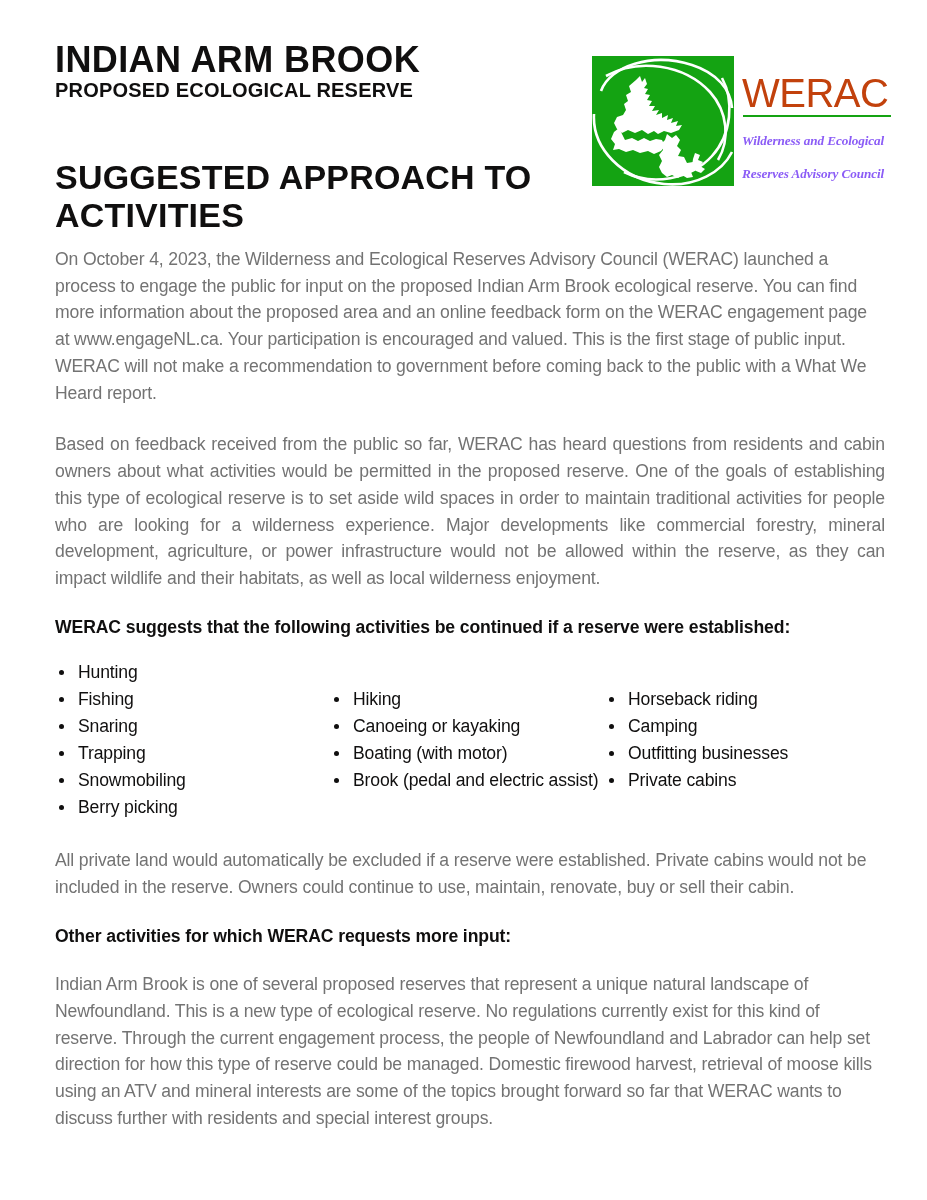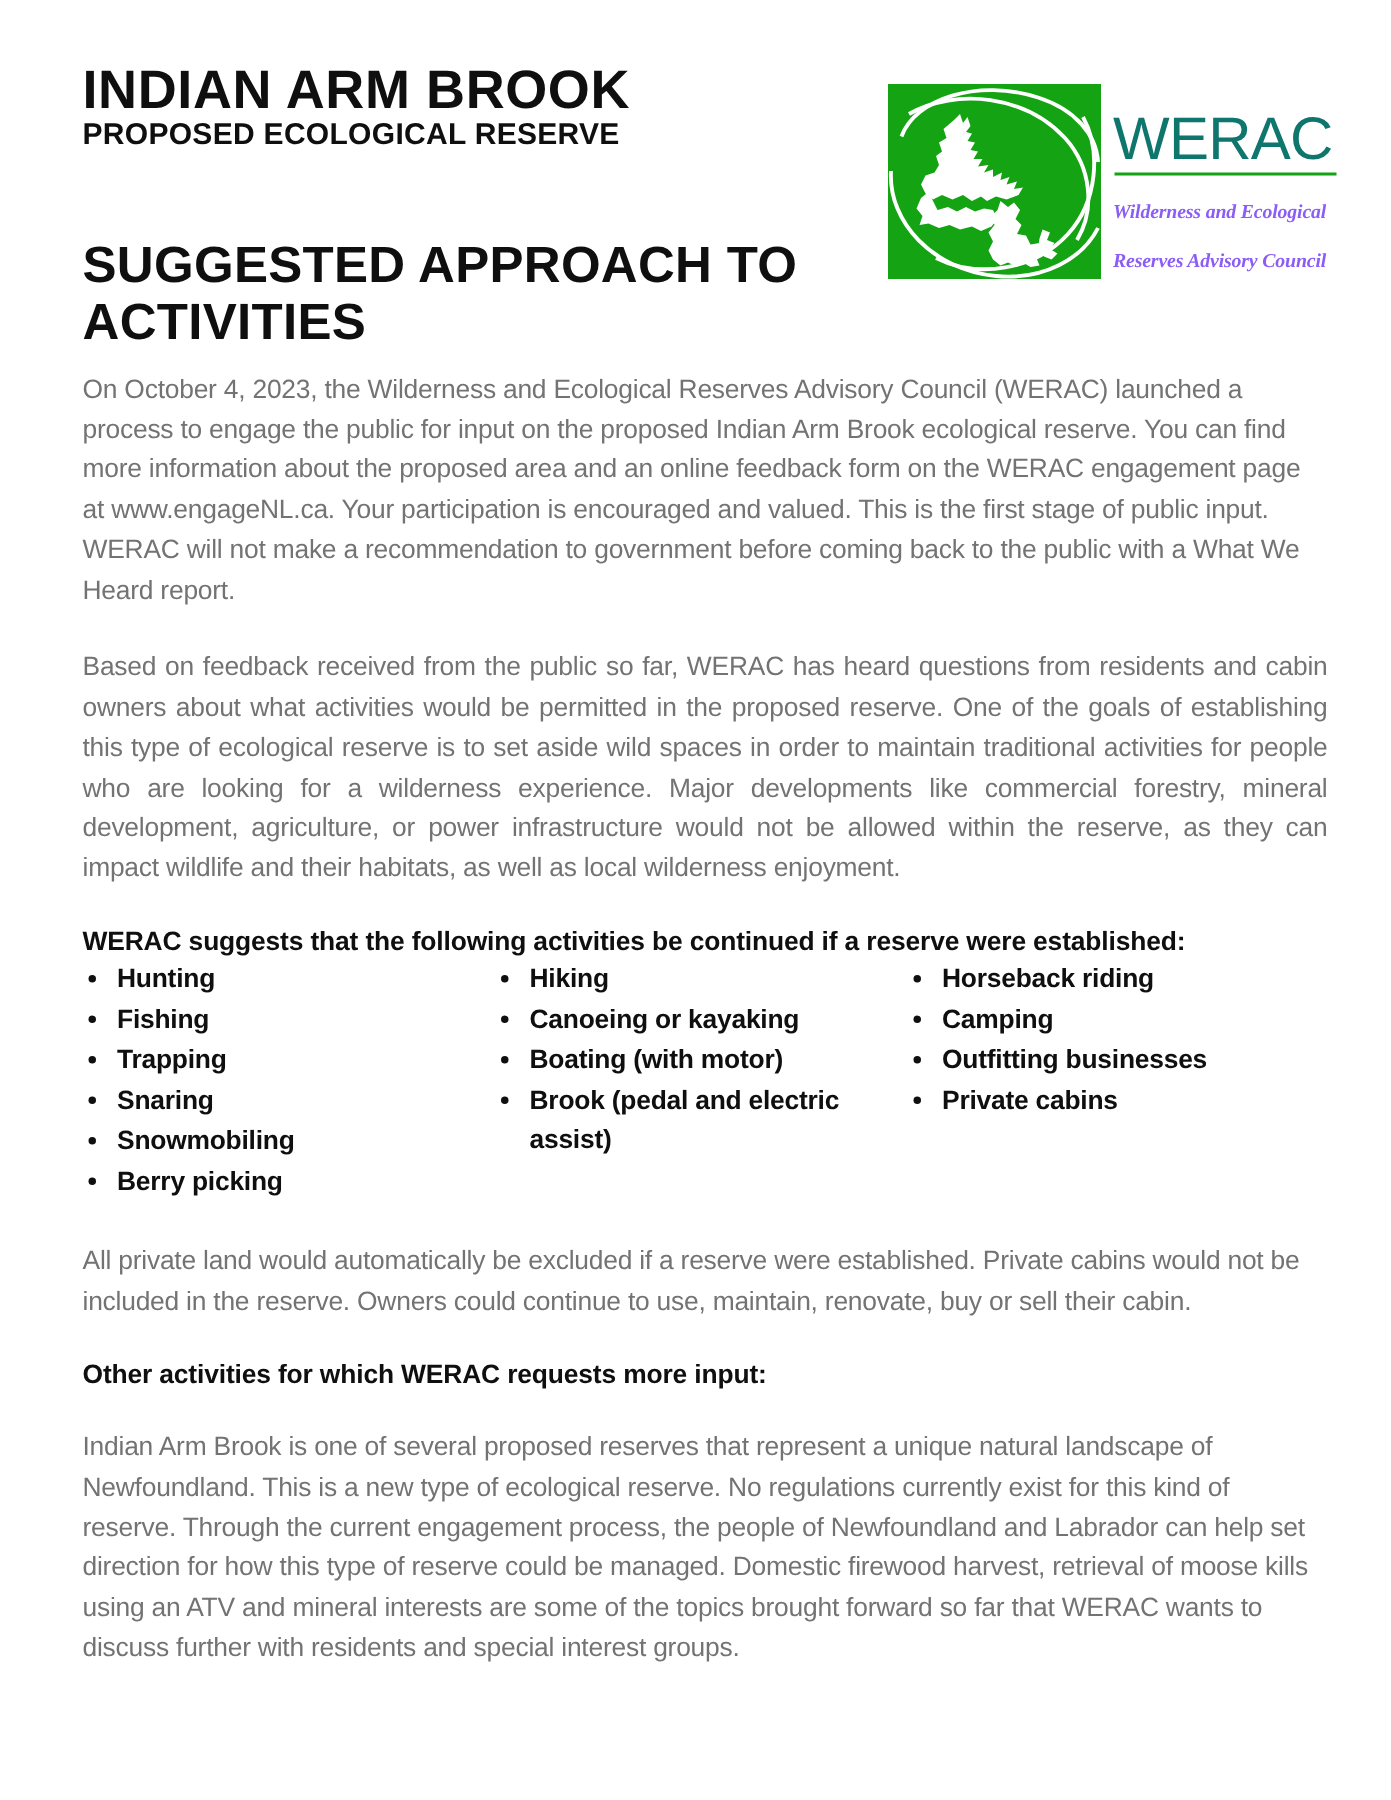--- a/index.html
+++ b/index.html
@@ -90,21 +90,21 @@
   .logo-text {
     margin-left: 8px;
     padding-top: 18px;
   }
 
   .logo-wordmark {
     font-size: 40px;
     font-weight: 400;
     letter-spacing: -0.5px;
     line-height: 0.95;
-    color: #0f766e;
+    color: #c2410c;
     font-family: "Liberation Sans", sans-serif;
   }
 
   .logo-rule {
     height: 2px;
     background: #14a312;
     width: 148px;
     margin: 3px 0 4px 1px;
   }
 
@@ -144,22 +144,22 @@
     font-size: 17.6px;
     font-weight: 700;
     line-height: 1.5;
     margin: 0;
     letter-spacing: -0.1px;
   }
 
   
   .bullet-columns {
     display: flex;
-    align-items: flex-start;
-    font-weight: bold;
+    align-items: center;
+    margin-top: 20px;
   }
 
   .bullet-col { flex: 0 0 auto; }
   .bullet-col.col1 { width: 275px; }
   .bullet-col.col2 { width: 275px; }
   .bullet-col.col3 { width: 280px; }
 
   ul.bullets {
     list-style: none;
     margin: 0;
@@ -248,22 +248,22 @@
 
     <div class="spacer-md"></div>
 
     <p class="bold-lead">WERAC suggests that the following activities be continued if a reserve were established:</p>
 
     <div class="bullet-columns">
       <div class="bullet-col col1">
         <ul class="bullets">
           <li>Hunting</li>
           <li>Fishing</li>
+          <li>Snaring</li>
           <li>Trapping</li>
-          <li>Snaring</li>
           <li>Snowmobiling</li>
           <li>Berry picking</li>
         </ul>
       </div>
       <div class="bullet-col col2">
         <ul class="bullets">
           <li>Hiking</li>
           <li>Canoeing or kayaking</li>
           <li>Boating (with motor)</li>
           <li>Brook (pedal and electric assist)</li>

